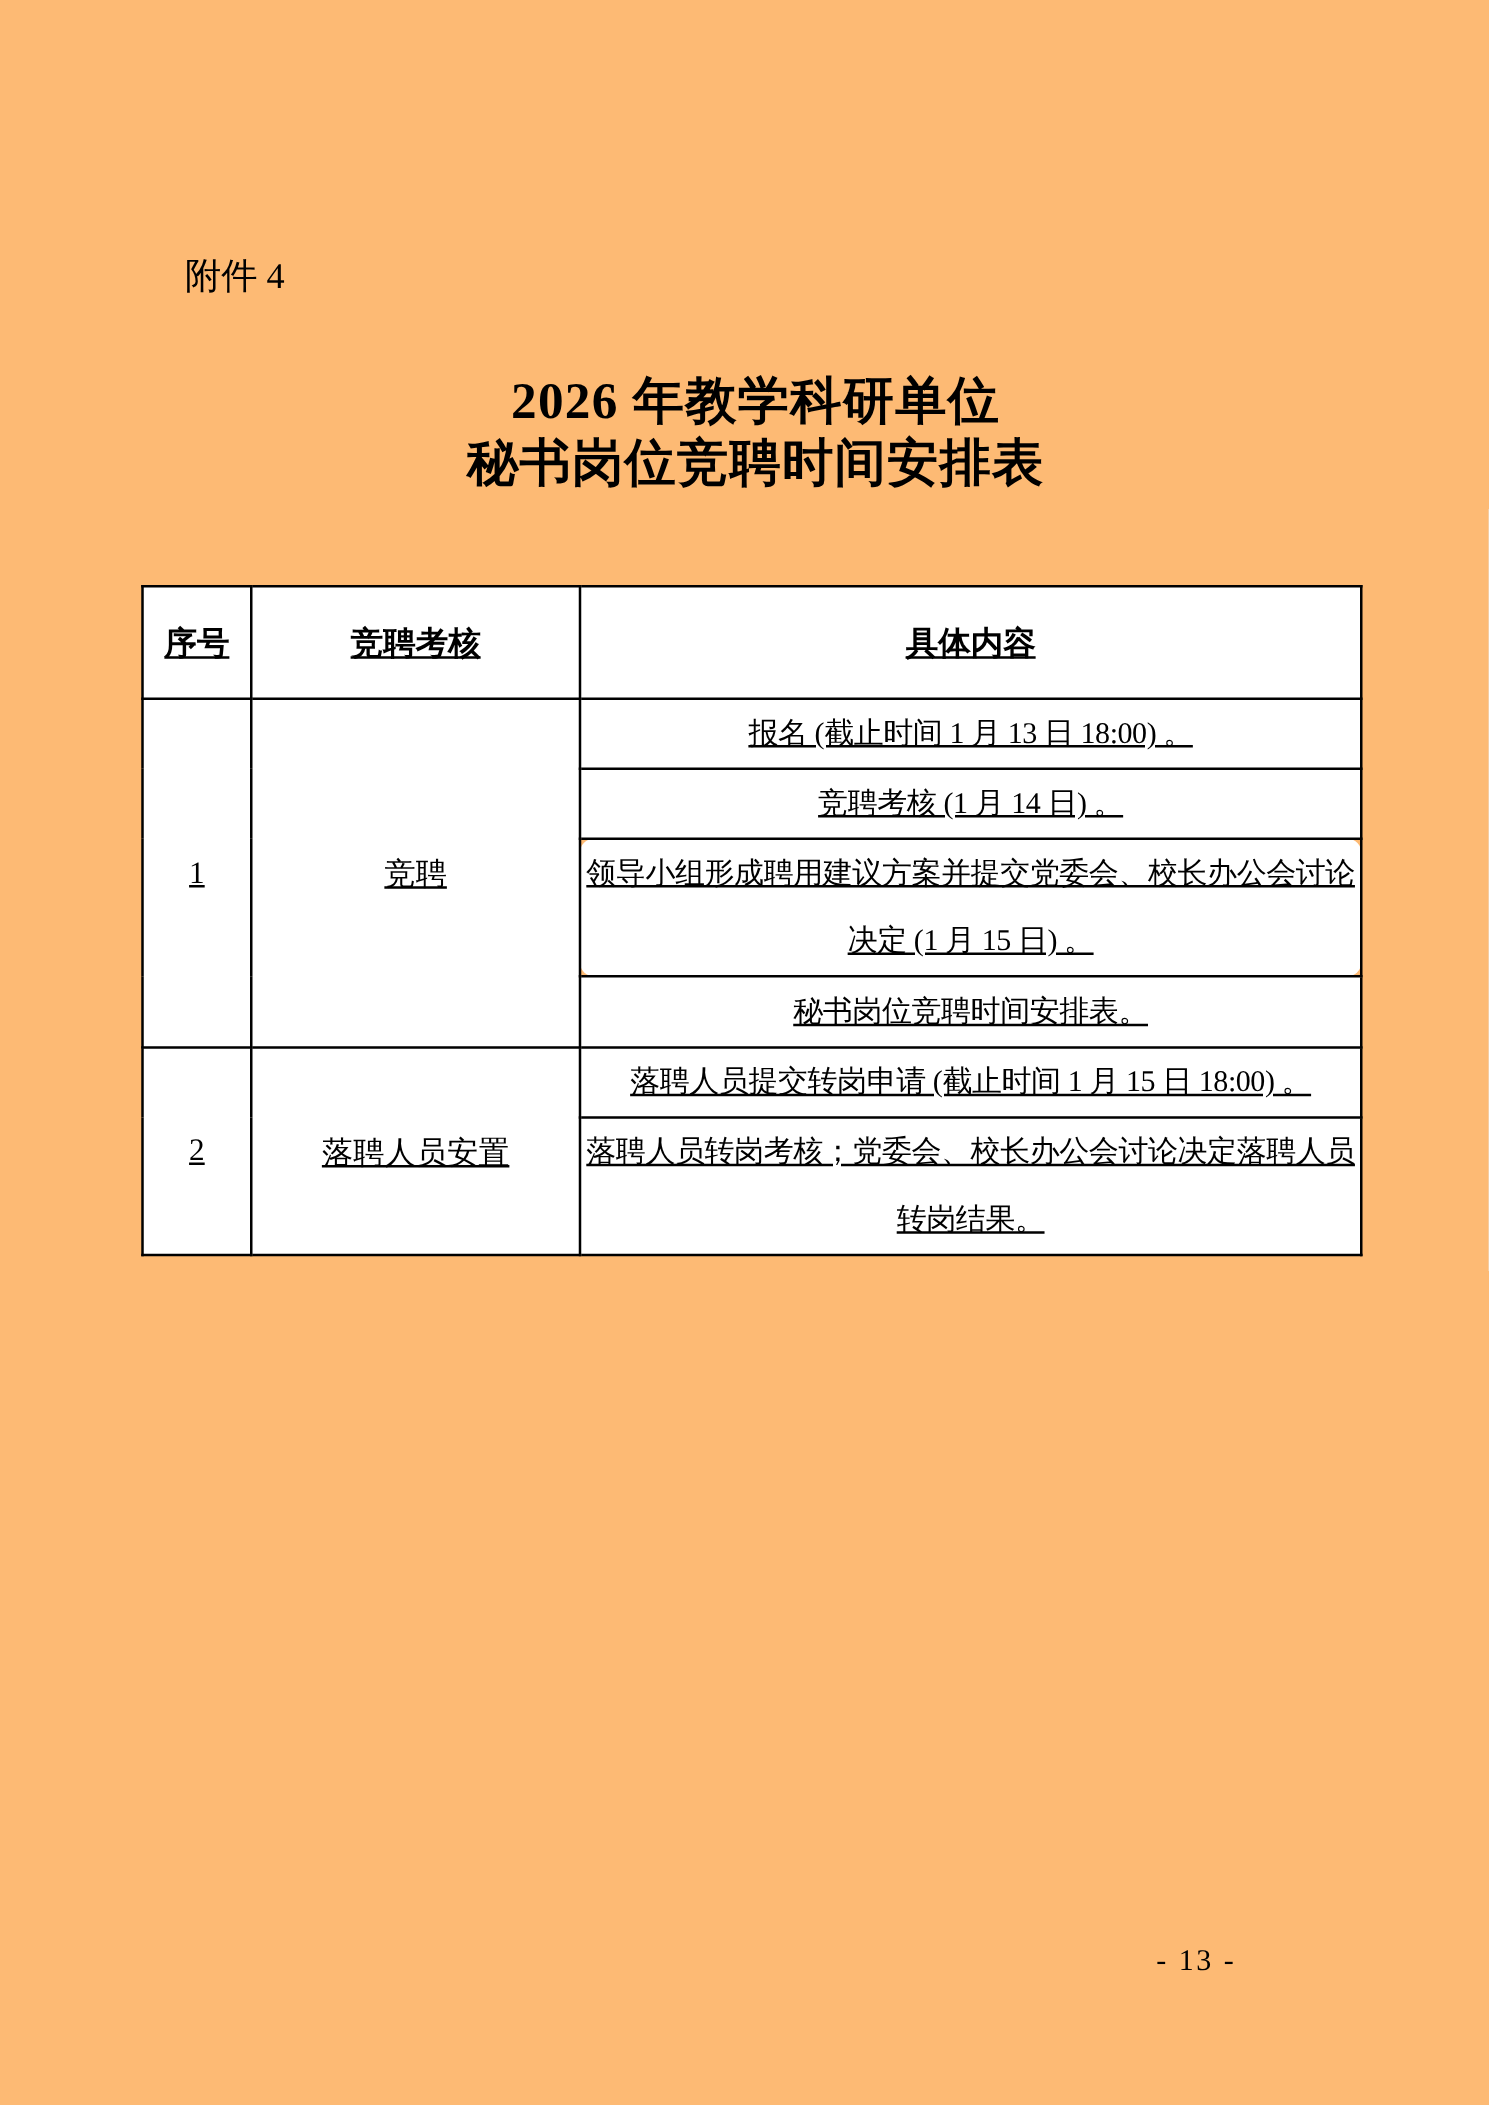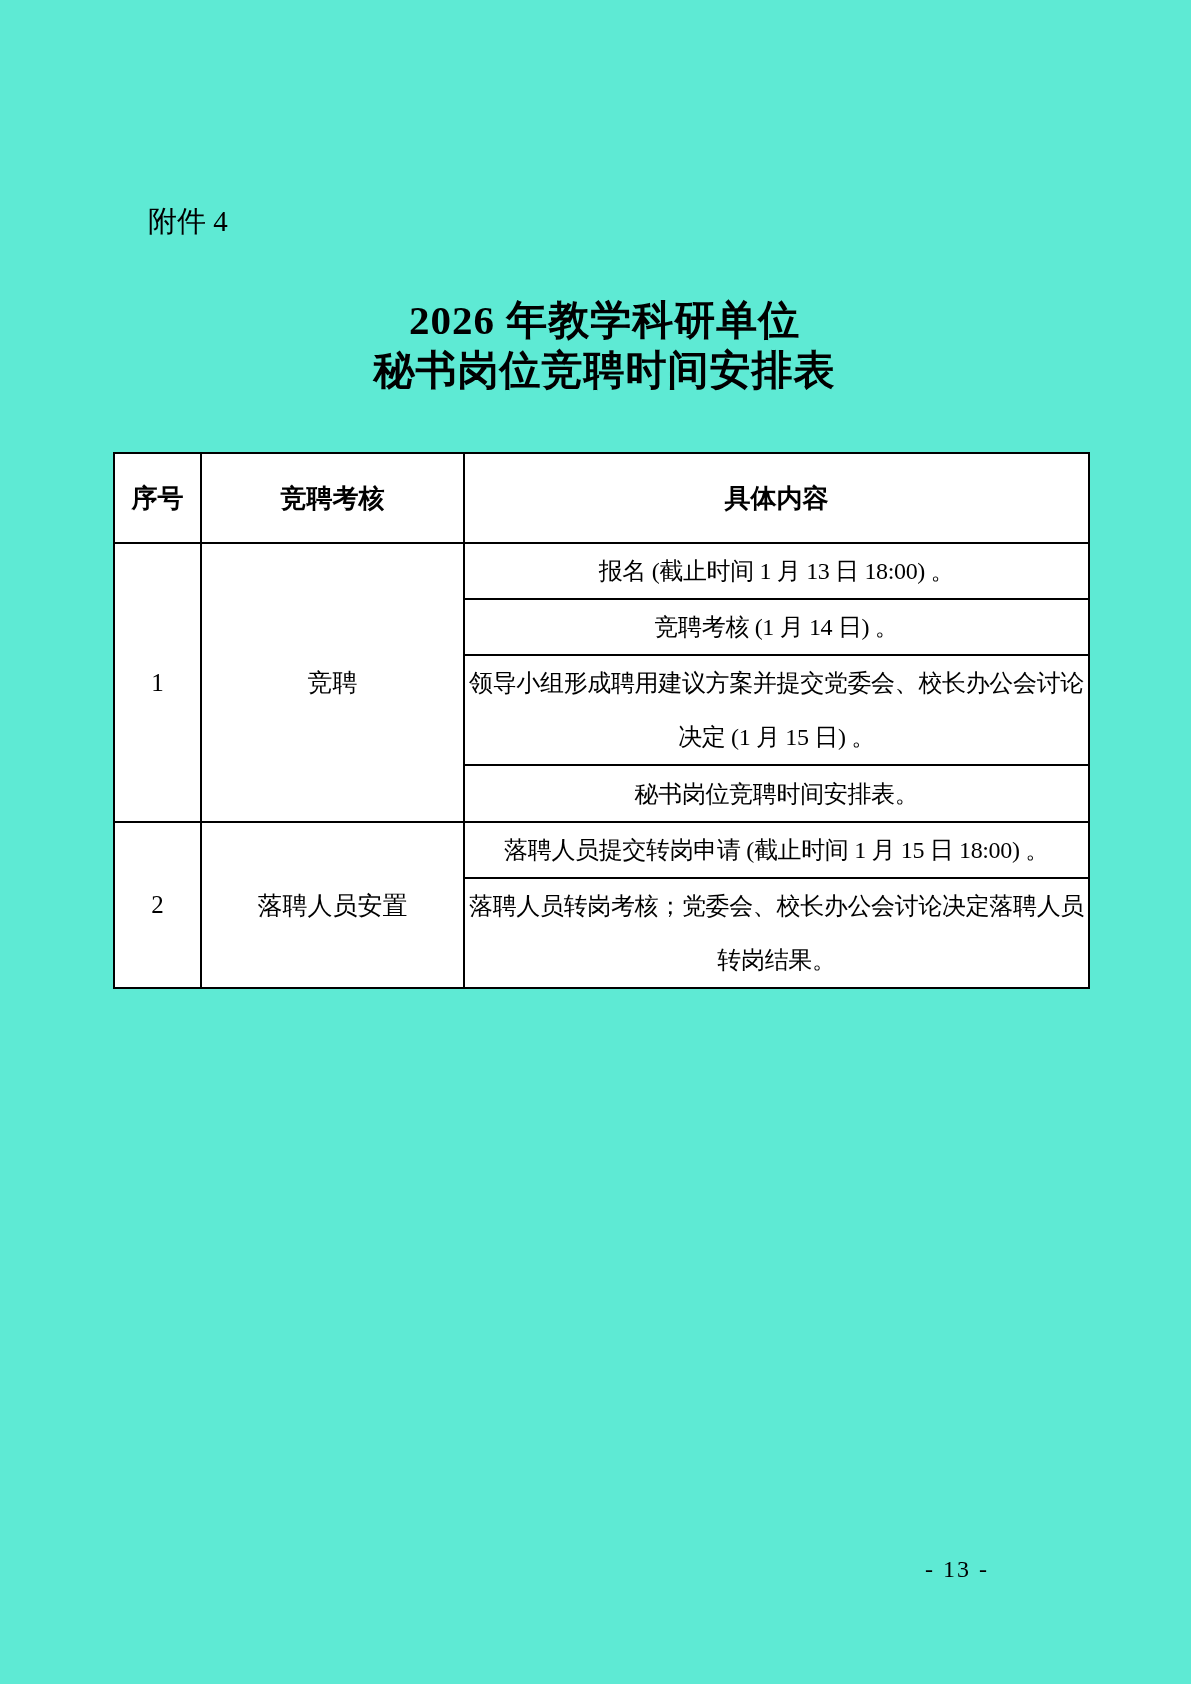--- a/index.html
+++ b/index.html
@@ -1,21 +1,21 @@
 <!DOCTYPE html>
 <html><head>
 <meta charset="utf-8">
 <style>
   html, body { margin: 0; padding: 0; background: #e9e9e9; }
   .page {
     position: relative;
     width: 1191px;
     height: 1684px;
     margin: 0 auto;
-    background: #5eead4;
+    background: #fdba74;
     color: #000000;
     font-family: "Liberation Serif", "DejaVu Serif", serif;
     overflow: hidden;
   }
   .attachment-label {
     position: absolute;
     left: 148px;
     top: 202px;
     font-size: 29px;
     line-height: 38px;
@@ -28,24 +28,25 @@
     margin: 4px;
     text-align: center;
     font-weight: bold;
     font-size: 41px;
     line-height: 50px;
     letter-spacing: 1px;
   }
   table.schedule {
     position: absolute;
     left: 113px;
-    top: 452px;
+    top: 468px;
     width: 975px;
     border-collapse: collapse;
     table-layout: fixed;
+    text-decoration: underline;
   }
   table.schedule th,
   table.schedule td {
     border: 2px solid #000000;
     padding: 0;
     background: #ffffff;
   }
   table.schedule th {
     height: 88px;
     font-weight: bold;
@@ -62,21 +63,21 @@
     text-align: center;
     vertical-align: middle;
     font-size: 24px;
     letter-spacing: -0.35px;
     line-height: 54px;
     padding-left: 8px;
     padding-right: 2px;
   }
   tr.row-h56  td.content-cell { height: 52px; }
   tr.row-h57  td.content-cell { height: 53px; }
-  tr.row-h110 td.content-cell { height: 106px; }
+  tr.row-h110 td.content-cell { height: 106px; border-radius: 11px; }
   tr.row-h59  td.content-cell { height: 55px; }
   tr.row-h51  td.content-cell { height: 47px; }
   tr.row-h107 td.content-cell { height: 103px; }
   .page-number {
     position: absolute;
     left: 925px;
     top: 1556px;
     width: 130px;
     text-align: left;
     font-size: 24px;

